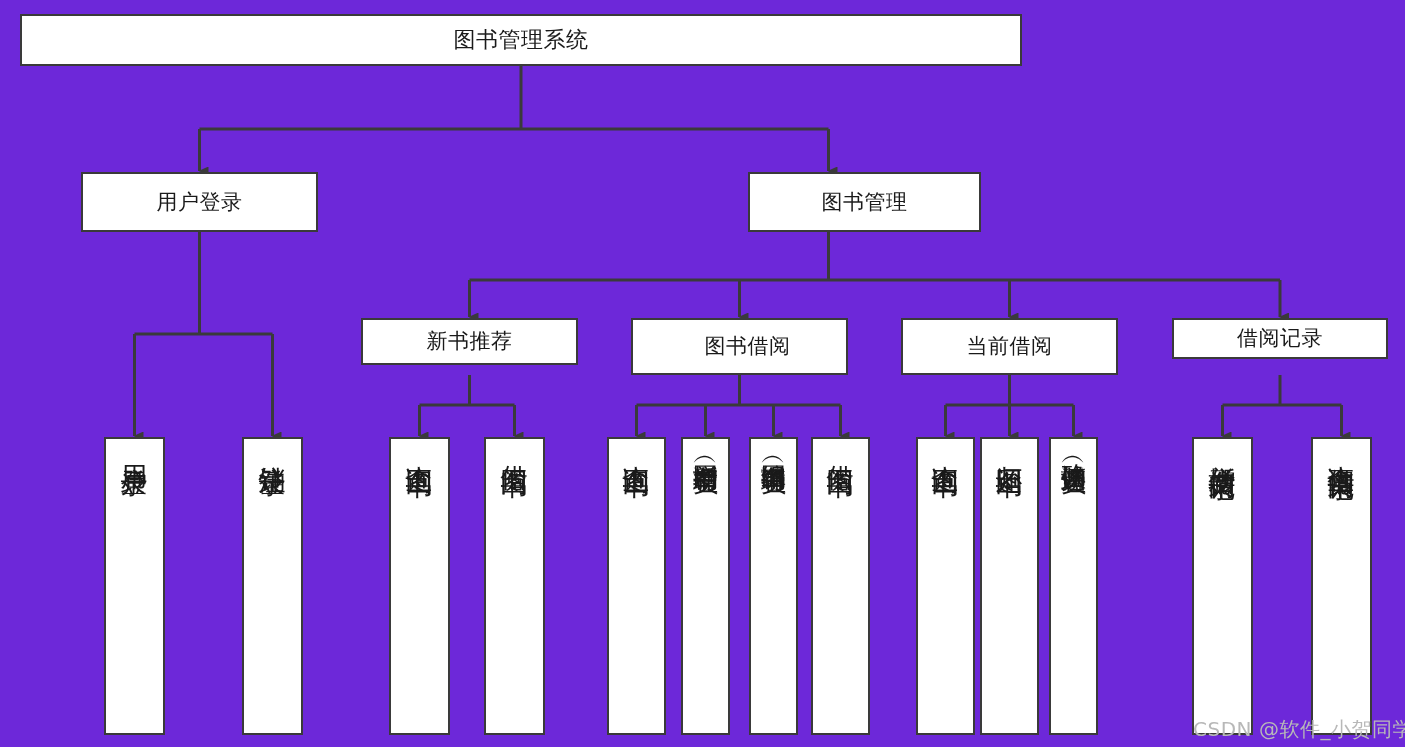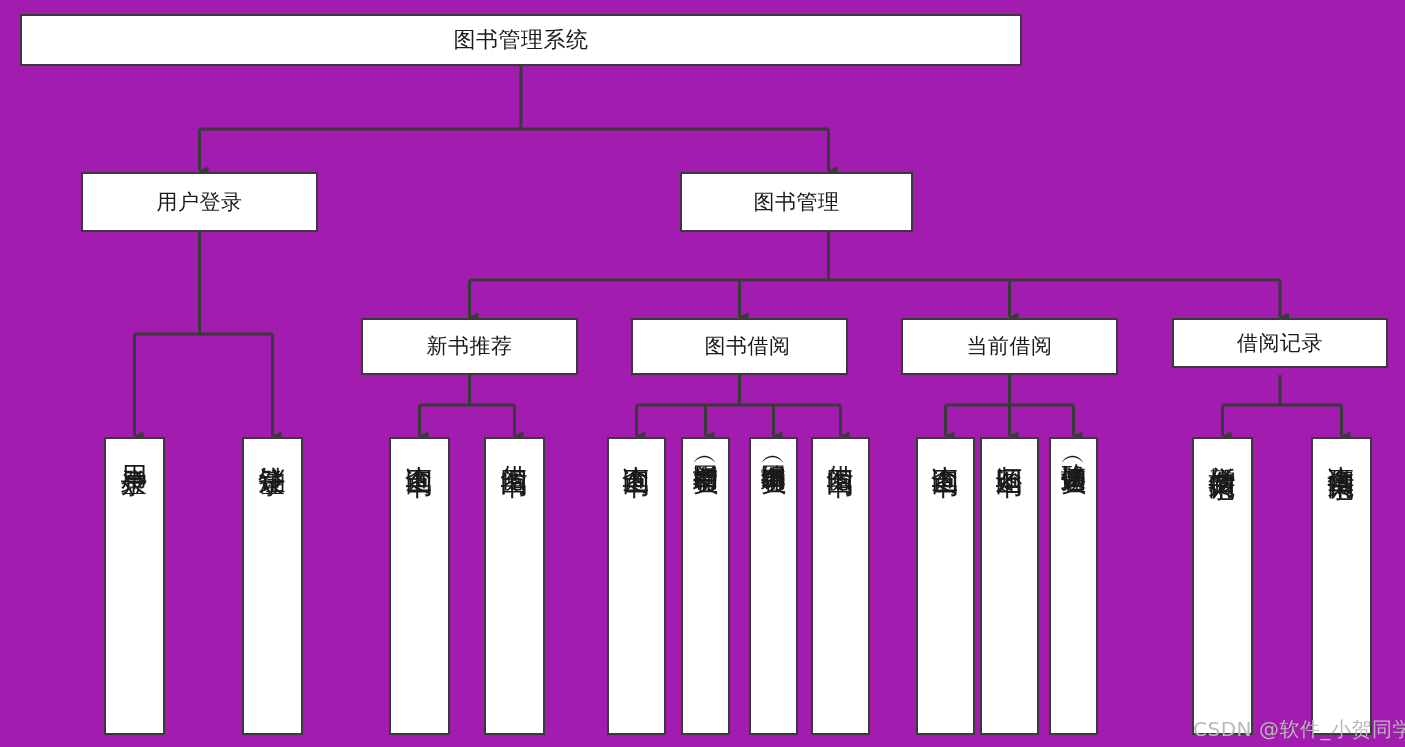--- a/index.html
+++ b/index.html
@@ -5,21 +5,21 @@
 <style>
   html, body {
     margin: 0;
     padding: 0;
     background: #ffffff;
   }
   #canvas {
     position: relative;
     width: 1405px;
     height: 747px;
-    background: #a21caf;
+    background: #6d28d9;
     font-family: "DejaVu Sans", "Liberation Sans", sans-serif;
     overflow: hidden;
   }
   svg#edges {
     position: absolute;
     left: 0;
     top: 0;
     width: 1405px;
     height: 747px;
     pointer-events: none;
@@ -121,34 +121,34 @@
       </g>
   </svg>
 
   <div class="node horiz root" id="n-root" style="left: 20px; top: 14px; width: 1002px; height: 52px;">
     <span class="label">图书管理系统</span>
   </div>
 
   <div class="node horiz" id="n-user_login" style="left: 81px; top: 172px; width: 237px; height: 60px;">
     <span class="label">用户登录</span>
   </div>
-  <div class="node horiz" id="n-book_manage" style="left: 680px; top: 172px; width: 233px; height: 60px; text-align: right;">
+  <div class="node horiz" id="n-book_manage" style="left: 748px; top: 172px; width: 233px; height: 60px; text-align: right;">
     <span class="label">图书管理</span>
   </div>
 
-  <div class="node horiz" id="n-new_book_rec" style="left: 361px; top: 318px; width: 217px; height: 57px;">
+  <div class="node horiz" id="n-new_book_rec" style="left: 361px; top: 318px; width: 217px; height: 47px;">
     <span class="label">新书推荐</span>
   </div>
   <div class="node horiz" id="n-book_borrow" style="left: 631px; top: 318px; width: 217px; height: 57px; padding-left: 16px;">
     <span class="label">图书借阅</span>
   </div>
   <div class="node horiz" id="n-current_borrow" style="left: 901px; top: 318px; width: 217px; height: 57px;">
     <span class="label">当前借阅</span>
   </div>
-  <div class="node horiz" id="n-borrow_record" style="left: 1172px; top: 318px; width: 216px; height: 50px;">
+  <div class="node horiz" id="n-borrow_record" style="left: 1172px; top: 318px; width: 216px; height: 41px;">
     <span class="label">借阅记录</span>
   </div>
 
   <div class="node vert" id="n-leaf_user_login" style="left: 104px; top: 437px; width: 61px; height: 298px;">
     <span class="label">用户登录</span>
   </div>
   <div class="node vert" id="n-leaf_logout" style="left: 242px; top: 437px; width: 61px; height: 298px;">
     <span class="label">注销登录</span>
   </div>
 

